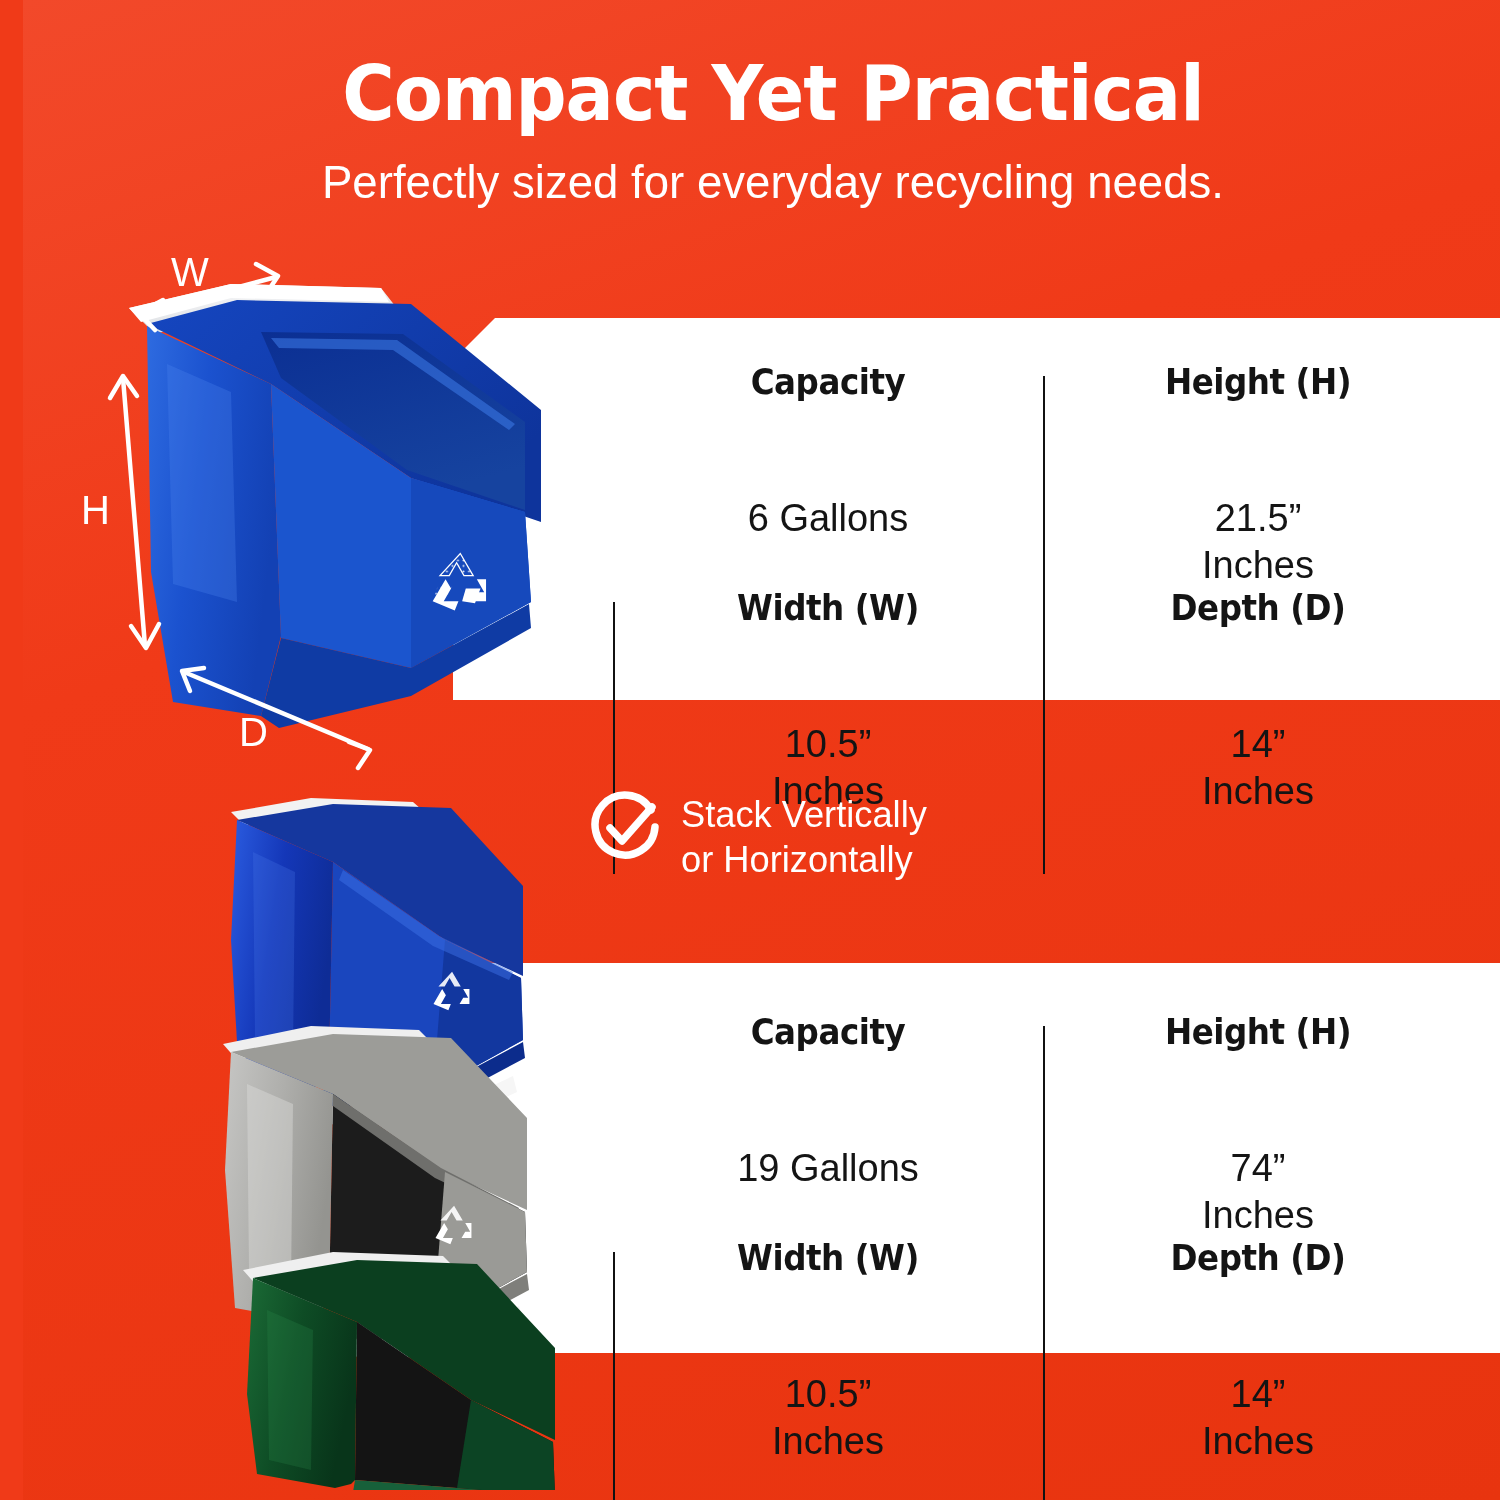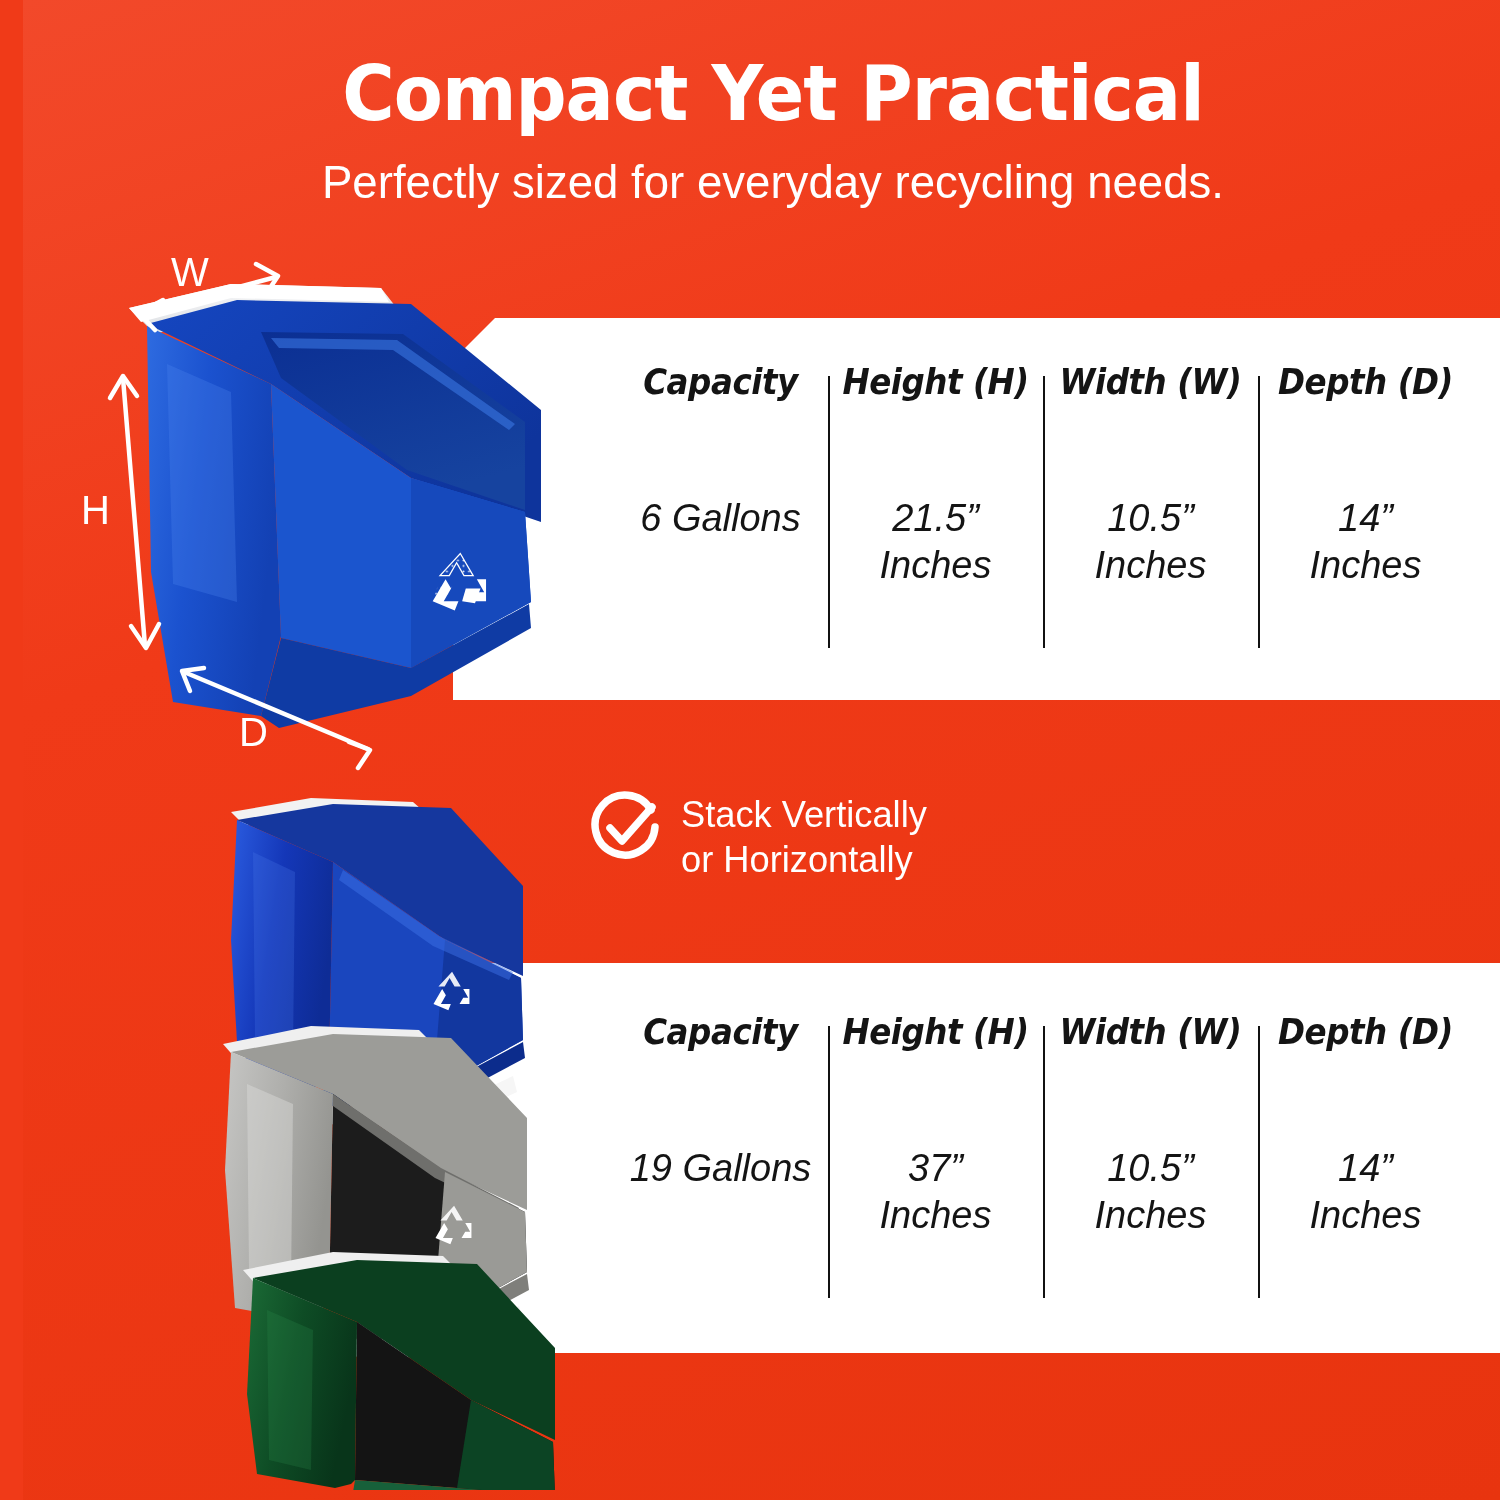--- a/index.html
+++ b/index.html
@@ -67,23 +67,22 @@
     top: 963px;
     width: 1070px;
     height: 390px;
     clip-path: polygon(0 0, 1070px 0, 1070px 390px, 42px 390px, 0 348px);
   }
 
   
   .spec-table {
     position: absolute;
     display: grid;
-    grid-template-columns: repeat(4, 1fr);
+    grid-template-columns: repeat(2, 1fr);
     color: #141414;
-    font-style: italic;
   }
   .spec-1 { left: 590px; top: 362px; width: 860px; }
   .spec-2 { left: 590px; top: 1012px; width: 860px; }
 
   .spec-col {
     position: relative;
     text-align: center;
     padding: 0 6px;
   }
   .spec-col + .spec-col::before {
@@ -370,21 +369,21 @@
     </div>
   </div>
 
   <div class="spec-table spec-2">
     <div class="spec-col">
       <div class="spec-head">Capacity</div>
       <div class="spec-val">19 Gallons</div>
     </div>
     <div class="spec-col">
       <div class="spec-head">Height (H)</div>
-      <div class="spec-val">37”
+      <div class="spec-val">74”
 Inches</div>
     </div>
     <div class="spec-col">
       <div class="spec-head">Width (W)</div>
       <div class="spec-val">10.5”
 Inches</div>
     </div>
     <div class="spec-col">
       <div class="spec-head">Depth (D)</div>
       <div class="spec-val">14”

